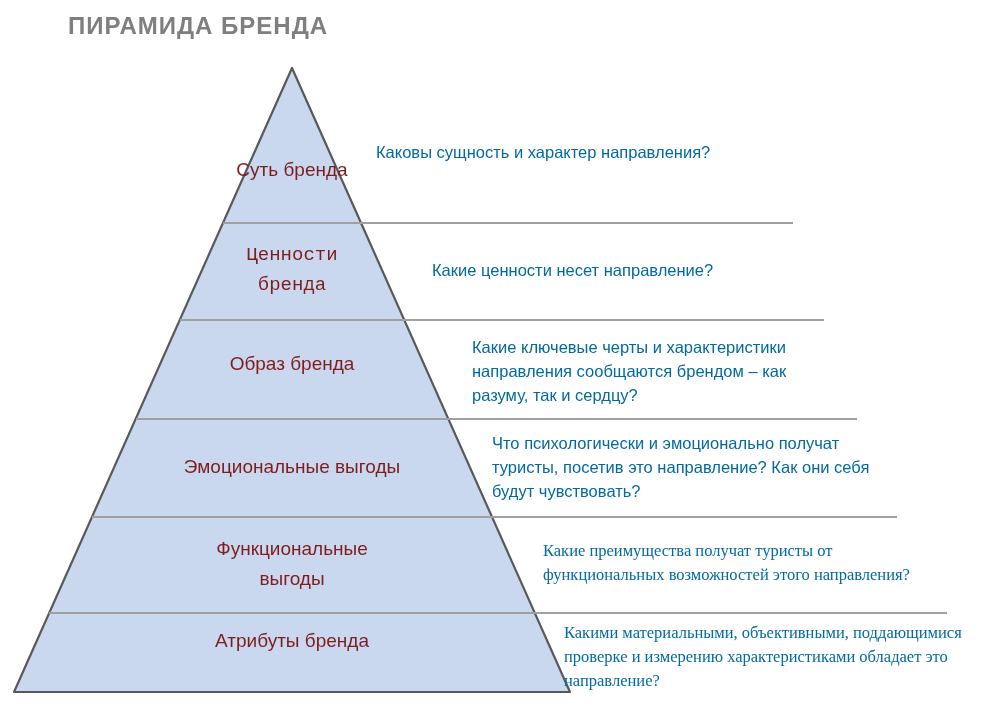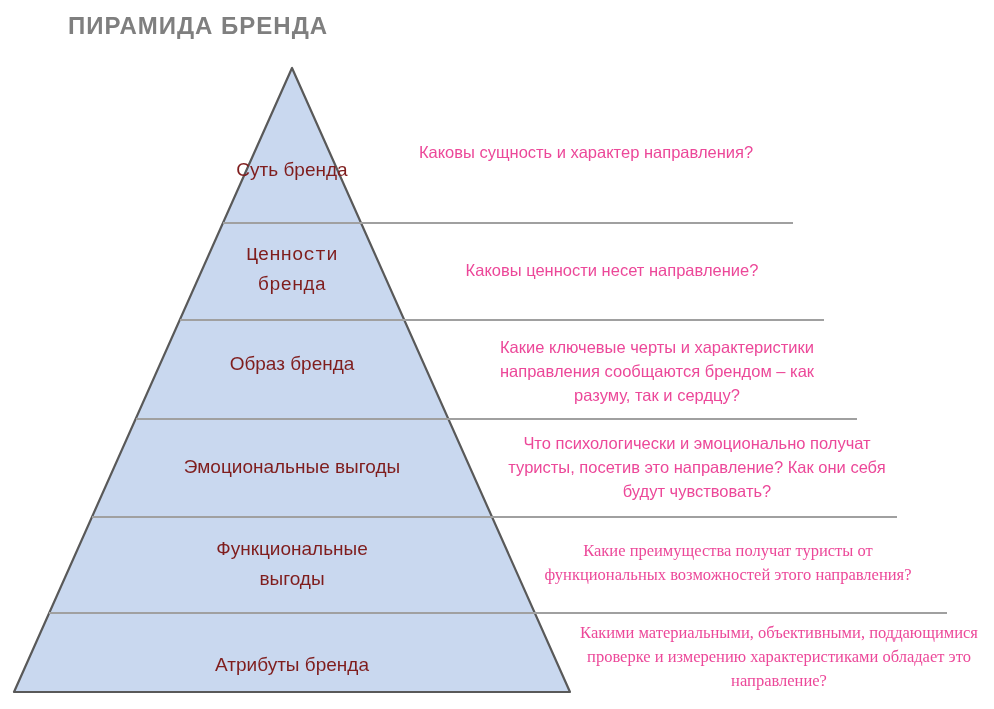--- a/index.html
+++ b/index.html
@@ -46,22 +46,21 @@
     position: absolute;
     transform: translate(-50%, -50%);
     text-align: center;
     color: #7f1d1d;
     font-size: 19px;
     line-height: 30px;
   }
   .question {
     position: absolute;
     transform: translate(-50%, -50%);
-    text-align: center;
-    color: #ec4899;
+    color: #0369a1;
     font-size: 16.5px;
     line-height: 24px;
   }
 </style>
 </head>
 <body>
 
 <div class="canvas">
 
   <h1 class="page-title">ПИРАМИДА БРЕНДА</h1>
@@ -73,22 +72,22 @@
     <line class="divider" x1="136" y1="419" x2="857" y2="419"></line>
     <line class="divider" x1="92" y1="517" x2="897" y2="517"></line>
     <line class="divider" x1="49" y1="613" x2="947" y2="613"></line>
   </svg>
 
   <div class="level-label" style="left:292px; top:170px; width:120px;">Суть бренда</div>
   <div class="level-label" style="left:292px; top:270px; width:150px;font-family:Liberation Mono, monospace;">Ценности бренда</div>
   <div class="level-label" style="left:292px; top:364px; width:240px;">Образ бренда</div>
   <div class="level-label" style="left:292px; top:467px; width:220px;">Эмоциональные выгоды</div>
   <div class="level-label" style="left:292px; top:564px; width:220px;">Функциональные выгоды</div>
-  <div class="level-label" style="left:292px; top:641px; width:260px;margin-top:24px;">Атрибуты бренда</div>
+  <div class="level-label" style="left:292px; top:641px; width:260px;">Атрибуты бренда</div>
 
   <div class="question" style="left:586px; top:152px; width:420px;">Каковы сущность и характер направления?</div>
-  <div class="question" style="left:612px; top:270px; width:360px;">Каковы ценности несет направление?</div>
+  <div class="question" style="left:612px; top:270px; width:360px;">Какие ценности несет направление?</div>
   <div class="question" style="left:657px; top:371px; width:370px;">Какие ключевые черты и характеристики направления сообщаются брендом – как разуму, так и сердцу?</div>
   <div class="question" style="left:697px; top:467px; width:410px;">Что психологически и эмоционально получат туристы, посетив это направление? Как они себя будут чувствовать?</div>
   <div class="question" style="left:728px; top:563px; width:370px;font-family:Liberation Serif, serif;">Какие преимущества получат туристы от функциональных возможностей этого направления?</div>
   <div class="question" style="left:779px; top:657px; width:430px;font-family:Liberation Serif, serif;">Какими материальными, объективными, поддающимися проверке и измерению характеристиками обладает это направление?</div>
 
 </div>
 
 </body></html>

